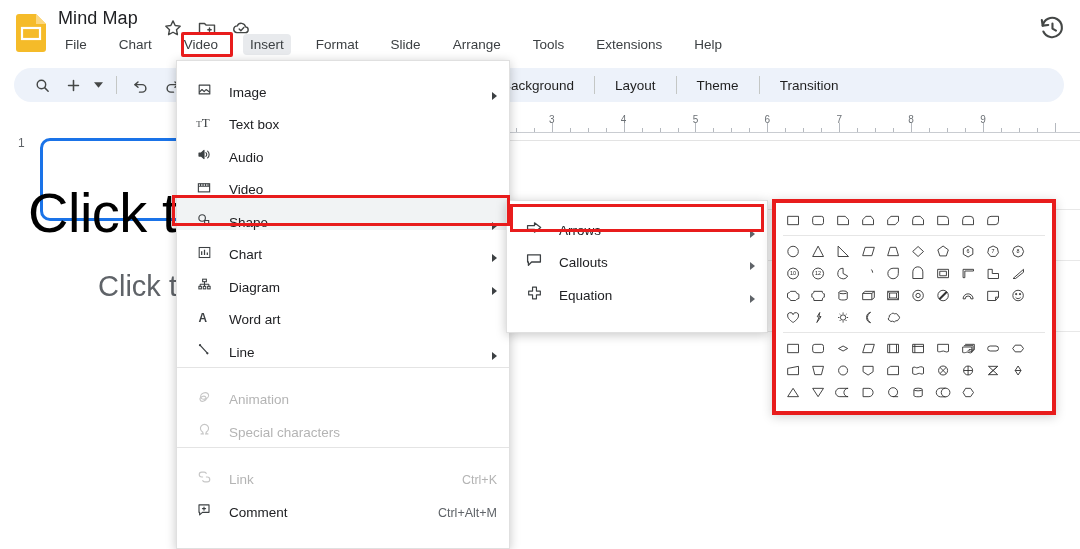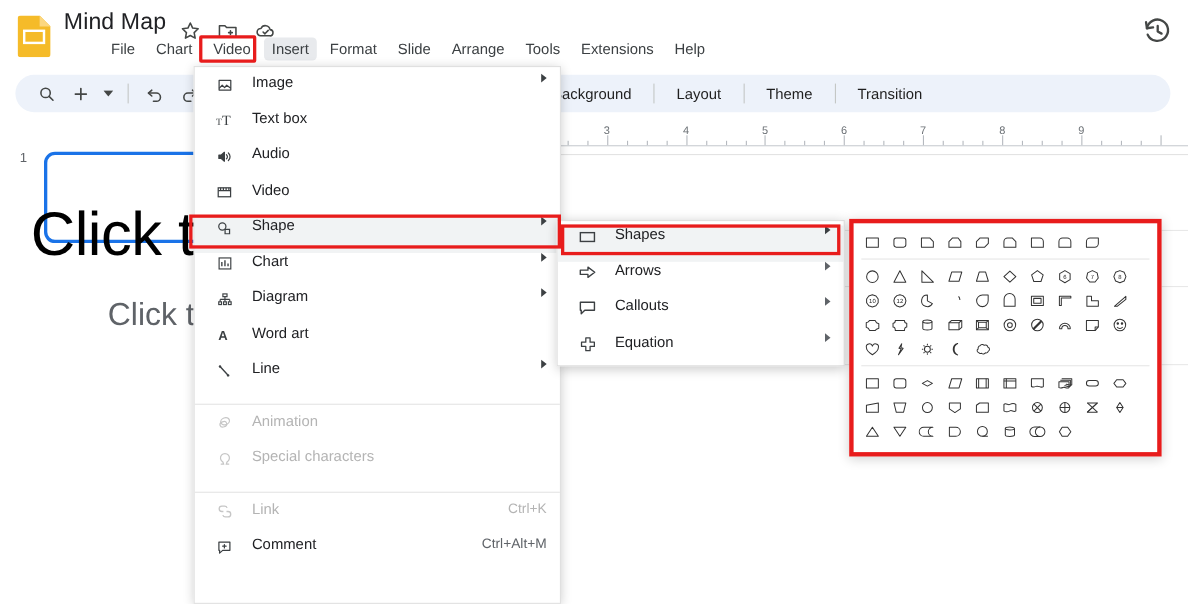--- a/index.html
+++ b/index.html
@@ -11,26 +11,26 @@
   }
   #app { position: relative; width: 1080px; height: 549px; background: #fff; }
 
   
   .header { position: absolute; left: 0; top: 0; width: 1080px; height: 62px; background: #fff; }
   .doc-logo {
     position: absolute; left: 16px; top: 14px; width: 30px; height: 38px;
   }
   .doc-title {
     position: absolute; left: 58px; top: 8px;
-    font-size: 21px; color: #202124; letter-spacing: .1px;
+    font-size: 18px; color: #202124; letter-spacing: .1px;
   }
   .title-icons { position: absolute; left: 163px; top: 18px; display: flex; gap: 14px; align-items: center; }
   .title-icons .ico { width: 20px; height: 20px; color: #444746; display: block; }
 
-  .menubar { position: absolute; left: 58px; top: 34px; display: flex; align-items: flex-end; gap: 5px; margin-left: 36px; }
+  .menubar { position: absolute; left: 58px; top: 34px; display: flex; align-items: flex-end; gap: 18px; }
   .menu-item {
     font-size: 13.5px; color: #3c4043; padding: 3px 7px; border-radius: 4px;
     white-space: nowrap; cursor: pointer;
   }
   .menu-item.active { background: #e8eaed; }
   .menu-hl {
     position: absolute; left: 181px; top: 32px; width: 52px; height: 25px;
     border: 3px solid #e81c1c; border-radius: 2px; pointer-events: none;
   }
 
@@ -82,21 +82,21 @@
     position: absolute; left: 98px; top: 270px; font-size: 29px; color: #5f6368; white-space: nowrap;
   }
 
   
   .insert-menu {
     position: absolute; left: 176px; top: 60px; width: 334px; height: 489px;
     background: #fff; border: 1px solid #e0e0e0;
     box-shadow: 0 2px 10px rgba(0,0,0,.22); padding-top: 6px;
   }
   .mrow {
-    position: relative; display: flex; align-items: flex-start; height: 32.5px;
+    position: relative; display: flex; align-items: flex-end; height: 32.5px;
     padding: 0 12px 0 16px; cursor: pointer;
   }
   .mrow .mico { width: 22px; height: 20px; display: flex; align-items: center; justify-content: center; color: #3c4043; flex: none; }
   .mrow .mlbl { font-size: 13.5px; color: #202124; margin-left: 14px; white-space: nowrap; }
   .mrow .mkey { margin-left: auto; font-size: 12.5px; color: #5f6368; }
   .mrow .marrow { margin-left: auto; width: 0; height: 0;
     border-left: 5px solid #3c4043; border-top: 4px solid transparent; border-bottom: 4px solid transparent; }
   .mrow.dim .mlbl, .mrow.dim .mkey { color: #b4b4b4; }
   .mrow.dim .mico { color: #c6c6c6; }
   .mrow.sel { background: #f1f3f4; }
@@ -484,29 +484,20 @@
             <path d="M4 4.5h16v12H9.5L5 20.5v-4H4z"></path>
             <path d="M12 8v5M9.5 10.5h5" stroke-linecap="round"></path>
           </svg>
       </span>
       <span class="mlbl">Comment</span>
       <span class="mkey">Ctrl+Alt+M</span>
     </div>
   </div>
 
   <div class="shape-submenu">
-    <div class="mrow sel">
-      <span class="mico">
-        <svg width="16" height="13" viewBox="0 0 20 16" fill="none" stroke="#3c4043" stroke-width="1.6">
-            <rect x="2" y="3" width="16" height="10"></rect>
-          </svg>
-      </span>
-      <span class="mlbl">Shapes</span>
-      <span class="marrow"></span>
-    </div>
     <div class="mrow">
       <span class="mico">
         <svg width="17" height="13" viewBox="0 0 22 16" fill="none" stroke="#3c4043" stroke-width="1.6" stroke-linejoin="round">
             <path d="M2 5.5h9V2l8 6-8 6v-3.5H2z"></path>
           </svg>
       </span>
       <span class="mlbl">Arrows</span>
       <span class="marrow" style="border-left-color:#5f6368"></span>
     </div>
     <div class="mrow">

